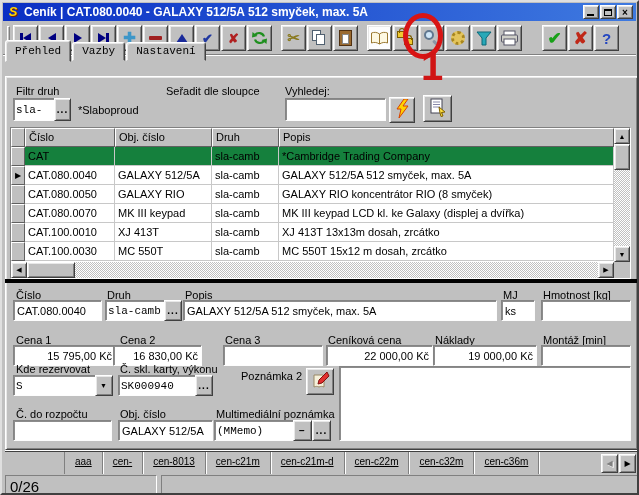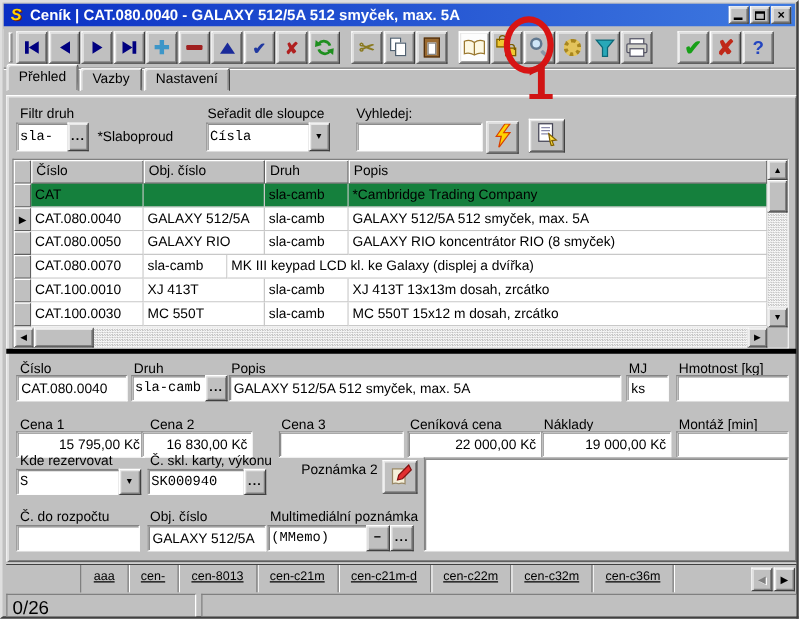--- a/index.html
+++ b/index.html
@@ -64,21 +64,21 @@
   .lk::before { content:""; position:absolute; left:1px; top:-4px; width:4px; height:4px;
     border:1px solid #7a5c00; border-bottom:none; border-radius:3px 3px 0 0; }
   .lk1 { left:3px; top:4px; } .lk2 { left:10px; top:11px; }
   .lens { position:absolute; width:10px; height:10px; border:2px solid #607890; border-radius:50%;
     background:#cfe6f8; top:3px; left:4px; }
   .handle { position:absolute; width:8px; height:3px; background:#8a96a4; transform:rotate(45deg);
     top:15px; left:12px; border-radius:1px; }
   .gearic { width:14px; height:14px; border-radius:50%; border:3px dotted #a8861e; background:#e3c45c; }
 
   
-  .tabstrip { position:absolute; left:3px; top:49px; height:22px; display:flex; align-items:flex-end; z-index:4; }
+  .tabstrip { position:absolute; left:3px; top:38px; height:22px; display:flex; align-items:center; z-index:4;font-family:Liberation Mono, monospace; }
   .tab { height:19px; padding:2px 9px 0; font-size:11px; background:#c0c0c0;
     border:1px solid; border-color:#fff #404040 transparent #fff; border-radius:3px 3px 0 0;
     box-shadow: inset 1px 1px 0 #e8e8e8, inset -1px 0 0 #808080; margin-right:1px; }
   .tab.active { height:22px; padding-top:4px; z-index:6; position:relative; }
 
   
   .panel { position:absolute; left:3px; top:74px; width:633px; height:374px;
     border:1px solid; border-color:#fff #404040 #404040 #fff;
     box-shadow: inset 1px 1px 0 #e8e8e8, inset -1px -1px 0 #808080; z-index:1; }
 
@@ -317,26 +317,20 @@
   <div class="panel"></div>
 
   <span class="flabel" style="left:14px;top:83px">Filtr druh</span>
   <div class="combo" style="left:11px;top:96px;width:58px;height:23px">
     <input class="cinput sunk" readonly="" value="sla-" style="">
     <button class="cbtn btn3d" style="width:17px">...</button>
   </div>
   <span class="flabel" style="left:76px;top:102px">*Slaboproud</span>
 
   <span class="flabel" style="left:164px;top:83px">Seřadit dle sloupce</span>
-  <div class="combo" style="left:163px;top:96px;width:99px;height:23px">
-    <input class="cinput sunk" readonly="" value="Čísla" style="">
-    <button class="cbtn dd btn3d" style="width:17px">
-        <span>▼</span>
-      </button>
-  </div>
 
   <span class="flabel" style="left:283px;top:83px">Vyhledej:</span>
   <input class="tbox sunk" style="left: 283px; top: 96px; width: 101px; height: 23px;">
   <button class="btn3d sbtnbox" style="left:387px;top:95px;width:26px;height:26px">
     <span><svg width="13" height="19" viewBox="0 0 13 19">
           <polygon points="8,0 1,10 5,10 3,19 12,7 7,7 12,0" fill="#ffd200" stroke="#d84000" stroke-width="1"></polygon>
         </svg></span>
   </button>
   <button class="btn3d sbtnbox" style="left:421px;top:93px;width:29px;height:27px">
     <span><svg width="18" height="19" viewBox="0 0 18 19">
@@ -376,20 +370,21 @@
         <div class="grow">
           <div class="gsel"></div>
           <div class="gcell gc0">CAT.080.0050</div>
           <div class="gcell gc1">GALAXY RIO</div>
           <div class="gcell gc2">sla-camb</div>
           <div class="gcell gc3">GALAXY RIO koncentrátor RIO (8 smyček)</div>
         </div>
         <div class="grow">
           <div class="gsel"></div>
           <div class="gcell gc0">CAT.080.0070</div>
+          <div class="gcell gc1">MK III keypad</div>
           <div class="gcell gc2">sla-camb</div>
           <div class="gcell gc3">MK III keypad LCD kl. ke Galaxy (displej a dvířka)</div>
         </div>
         <div class="grow">
           <div class="gsel"></div>
           <div class="gcell gc0">CAT.100.0010</div>
           <div class="gcell gc1">XJ 413T</div>
           <div class="gcell gc2">sla-camb</div>
           <div class="gcell gc3">XJ 413T 13x13m dosah, zrcátko</div>
         </div>

